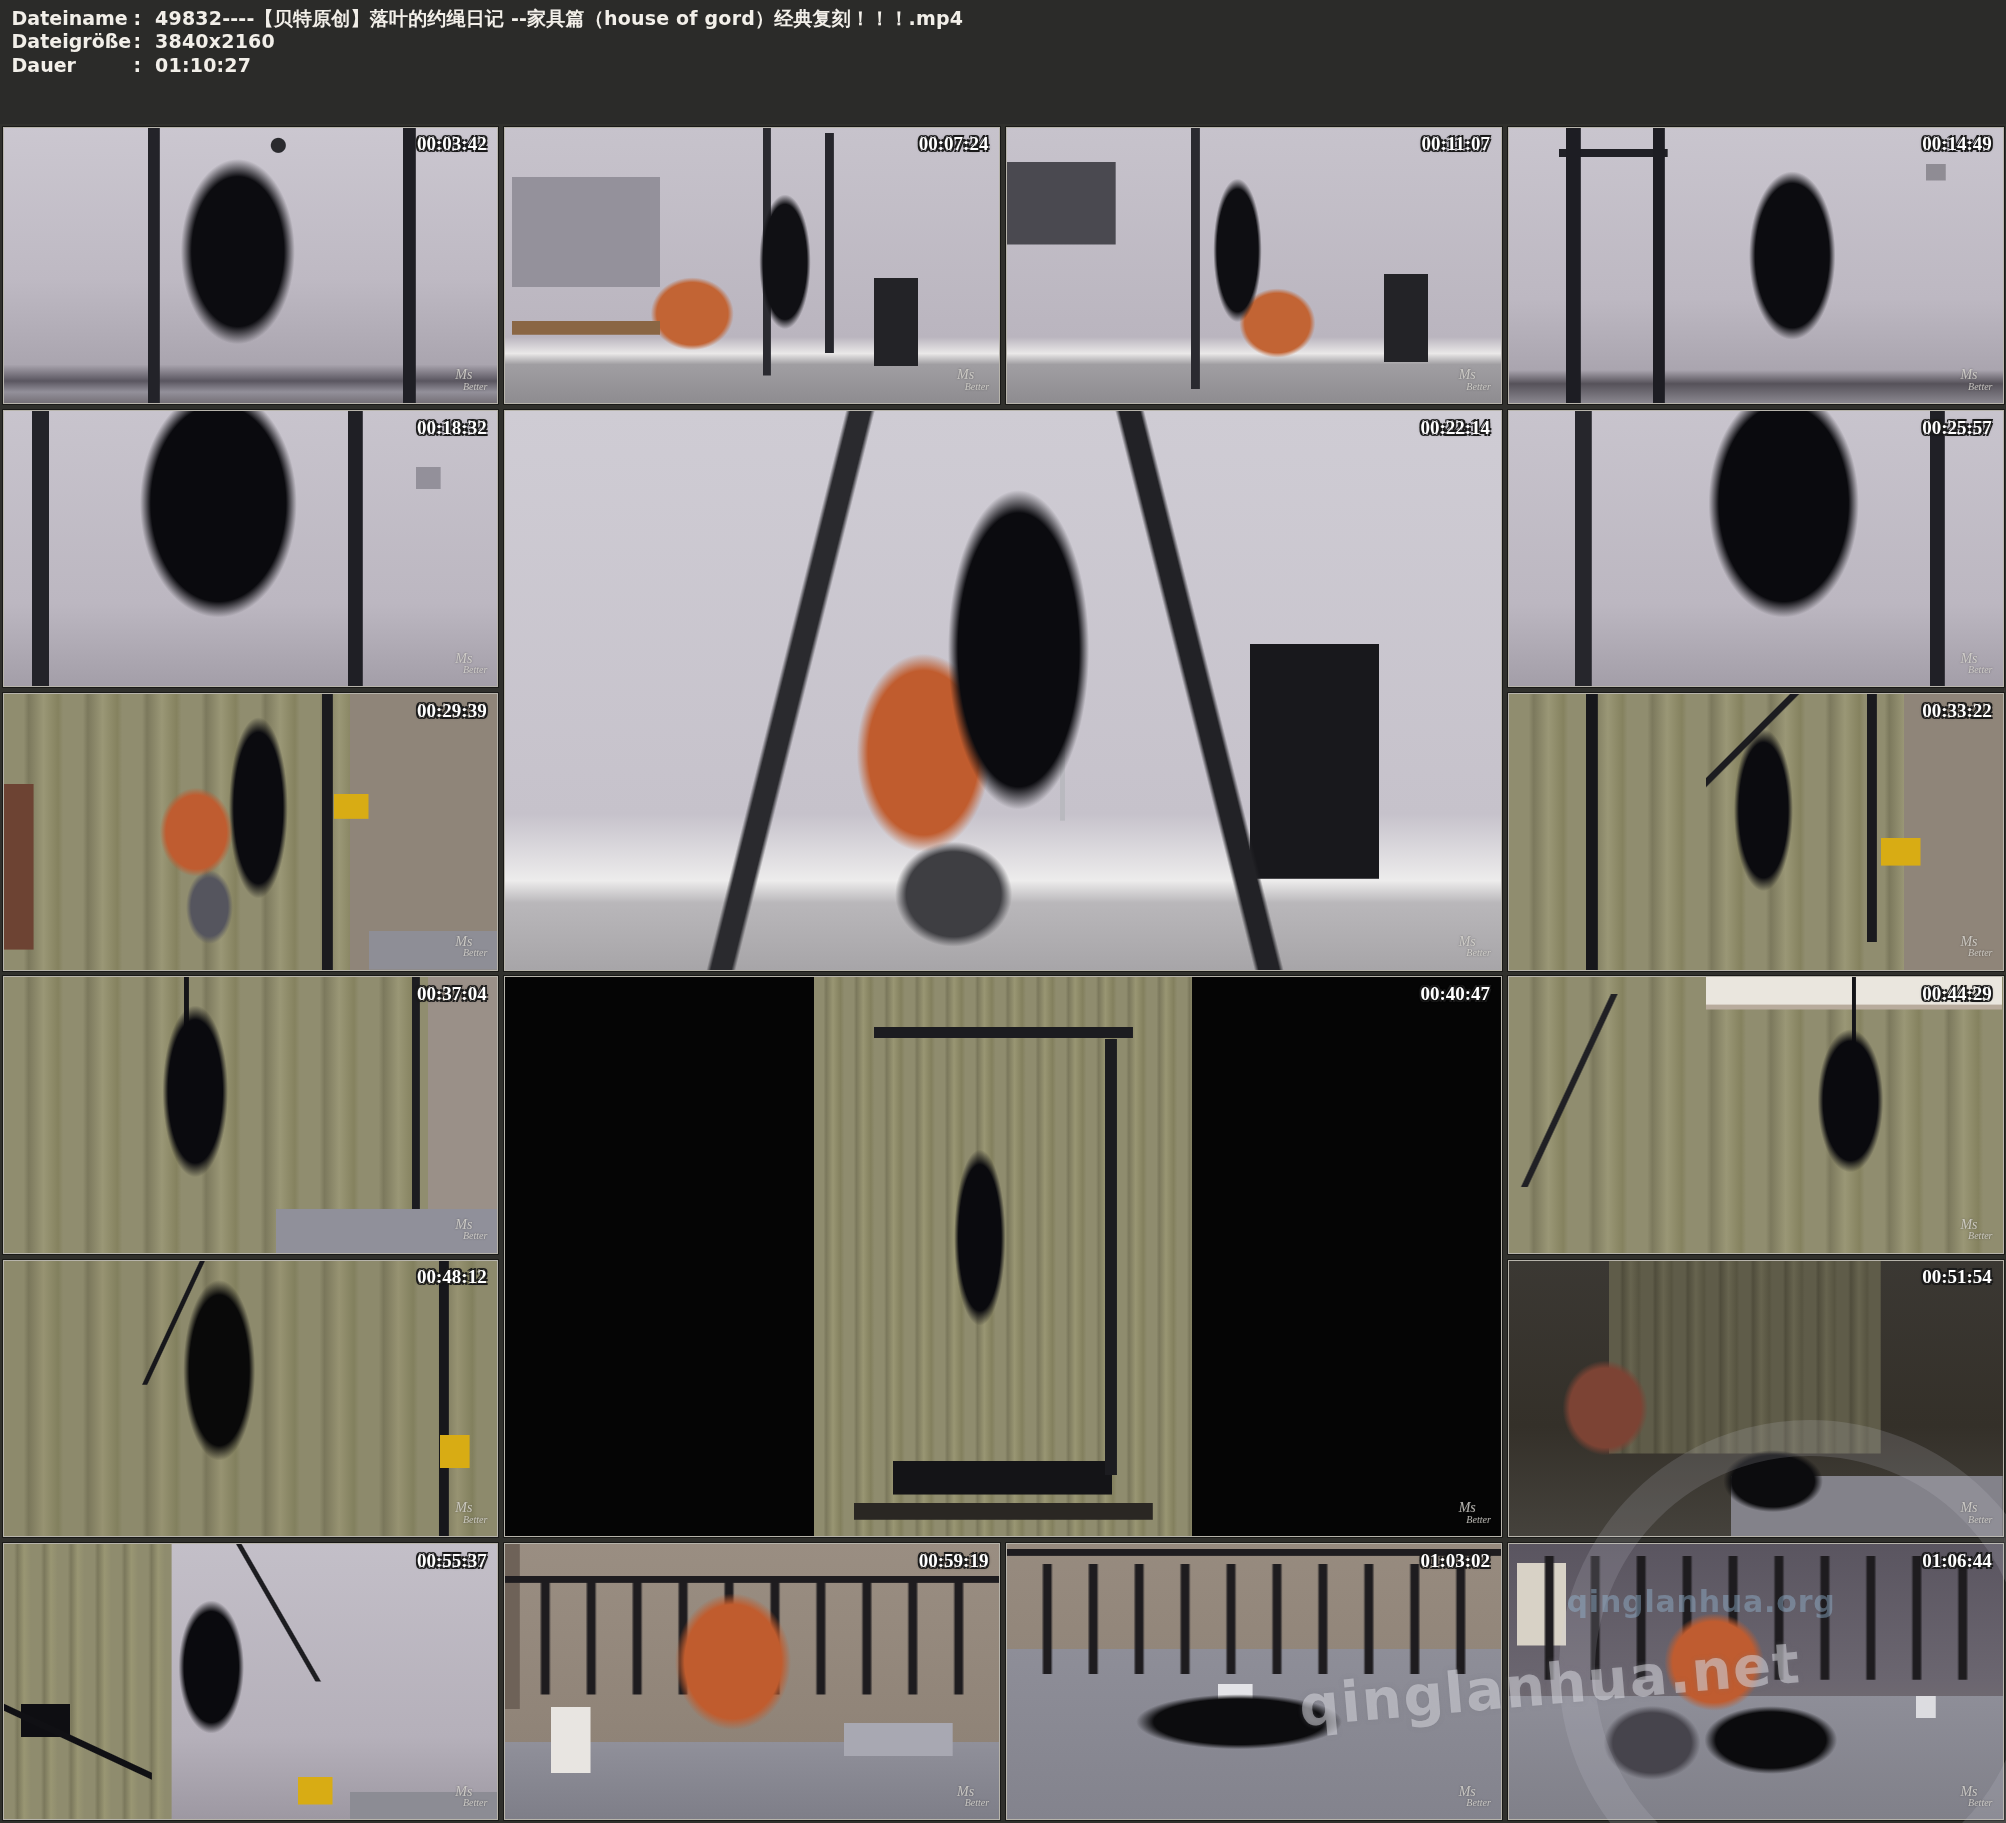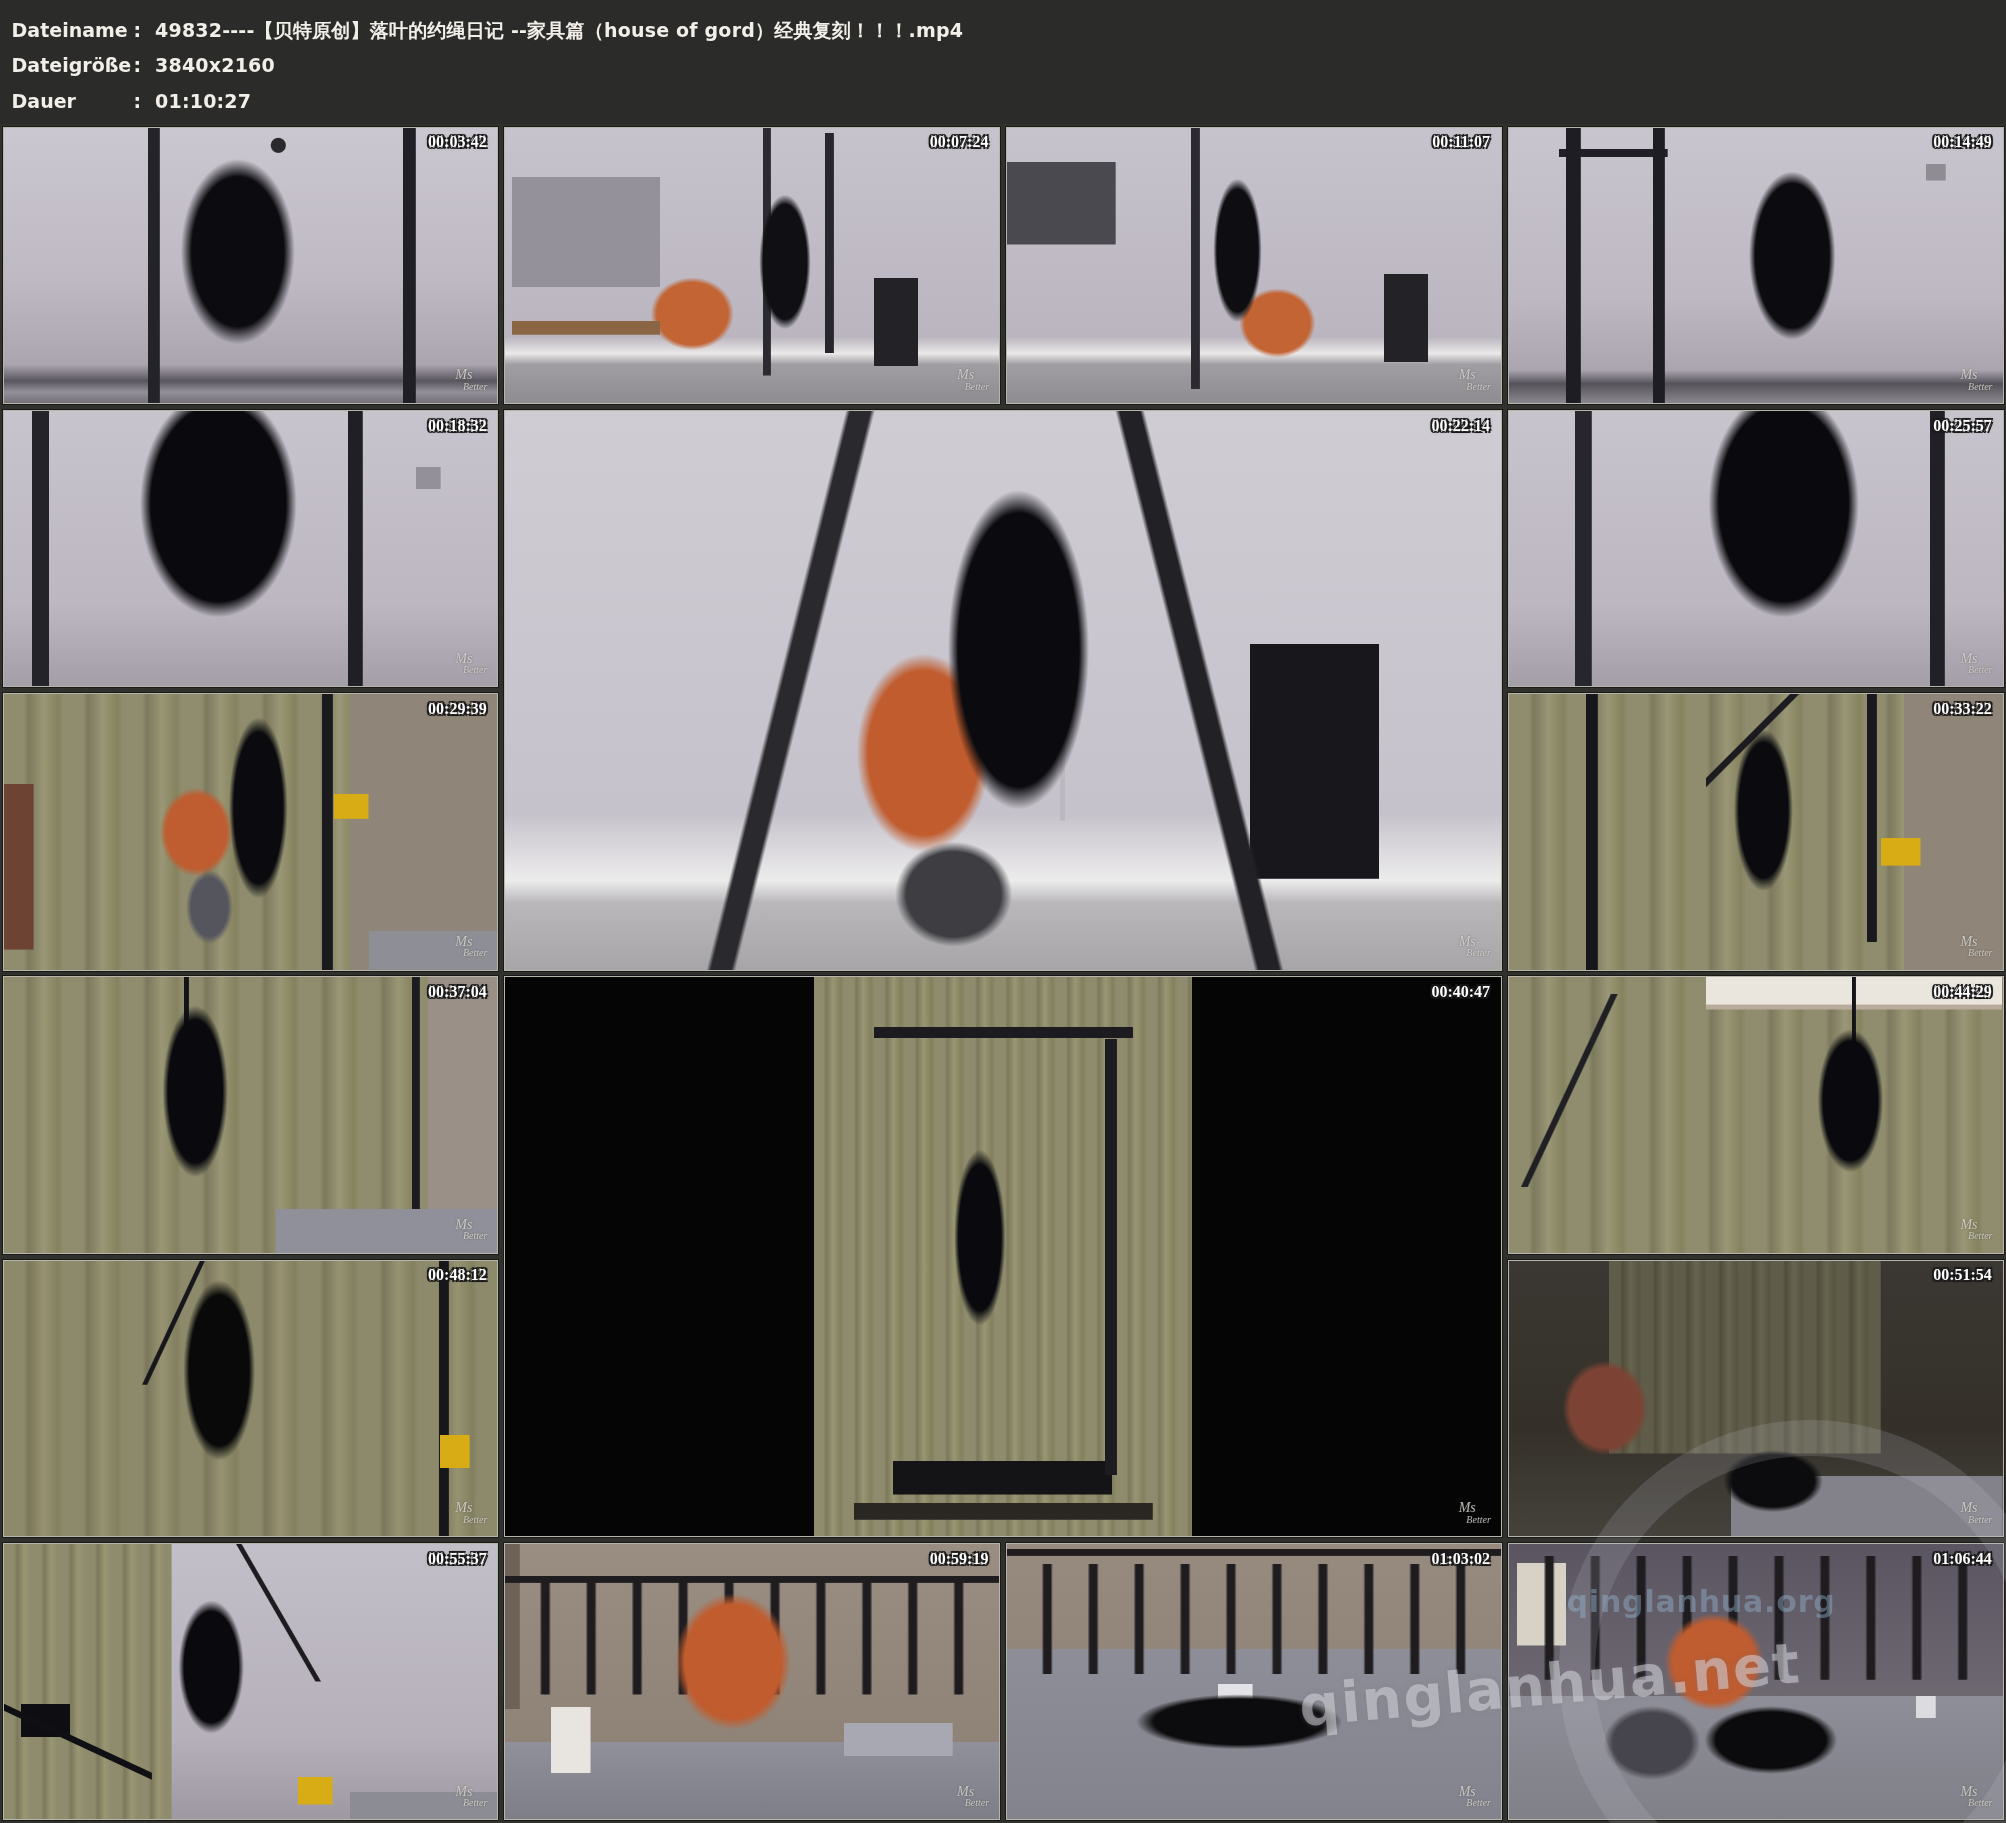--- a/index.html
+++ b/index.html
@@ -1,30 +1,30 @@
 <!DOCTYPE html>
 <html style="font-size:13.2px"><head>
 <meta charset="utf-8">
 <style>
   html,body{margin:0;padding:0;background:#262624;}
   body{width:2006px;height:1823px;overflow:hidden;font-family:"DejaVu Sans",sans-serif;}
   
   #header{height:124px;background:#2b2b29;color:#f2efe9;padding:6.6px 0 0 11.6px;box-sizing:border-box;}
-  .hrow{line-height:23.5px;font-size:19px;font-weight:bold;white-space:nowrap;margin-top:12px;}
+  .hrow{line-height:23.5px;font-size:19px;font-weight:bold;white-space:nowrap;}
   .hl{display:inline-block;width:122px;}
   .hc{display:inline-block;width:21.5px;}
   .hv{letter-spacing:0.2px;}
   
   #grid{position:relative;width:2006px;height:1699px;box-sizing:border-box;padding:2.5px;
         display:grid;grid-template-columns:repeat(4,1fr);grid-template-rows:repeat(6,1fr);
         gap:5.8px;background:#30302c;}
   .cell{position:relative;border:1.7px solid #b7b4ab;box-sizing:border-box;
         background-color:#777;box-shadow:0 0 0 0.8px #151513;}
   .ts{position:absolute;top:5.8px;right:10.7px;z-index:3;
-      font-family:"Liberation Serif",serif;font-weight:bold;font-size:16px;color:#ffffff;
+      font-family:"Liberation Serif",serif;font-weight:bold;font-size:19px;color:#ffffff;
       text-shadow:-1.7px -1.7px 0 #1a1a1a,1.7px -1.7px 0 #1a1a1a,-1.7px 1.7px 0 #1a1a1a,1.7px 1.7px 0 #1a1a1a,0 0 3.3px #000;}
   .wm{position:absolute;bottom:12px;right:10px;z-index:3;text-align:right;line-height:0.95;
       font-family:"Liberation Serif",serif;font-style:italic;color:rgba(235,232,225,0.75);
       text-shadow:0 0 1.7px rgba(40,40,40,0.6);}
   .wm .l1{font-size:14px;display:block;margin-right:15px;}
   .wm .l2{font-size:10px;display:block;}
   .wm-big{position:absolute;z-index:4;left:-211px;top:99px;width:711px;
       font-family:"DejaVu Sans",sans-serif;font-weight:bold;font-size:56px;letter-spacing:1.7px;
       color:rgba(228,228,235,0.48);transform:rotate(-5deg);white-space:nowrap;
       text-shadow:0 0 5px rgba(120,120,130,0.35);}

